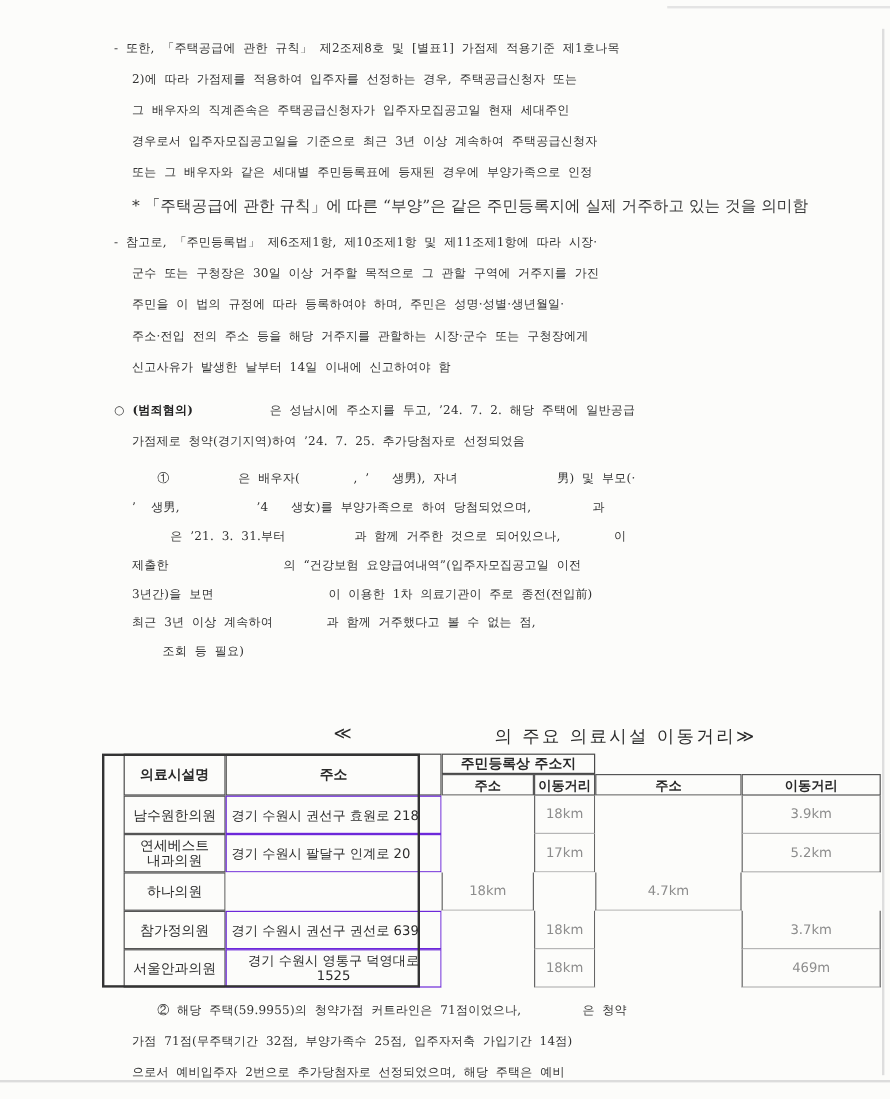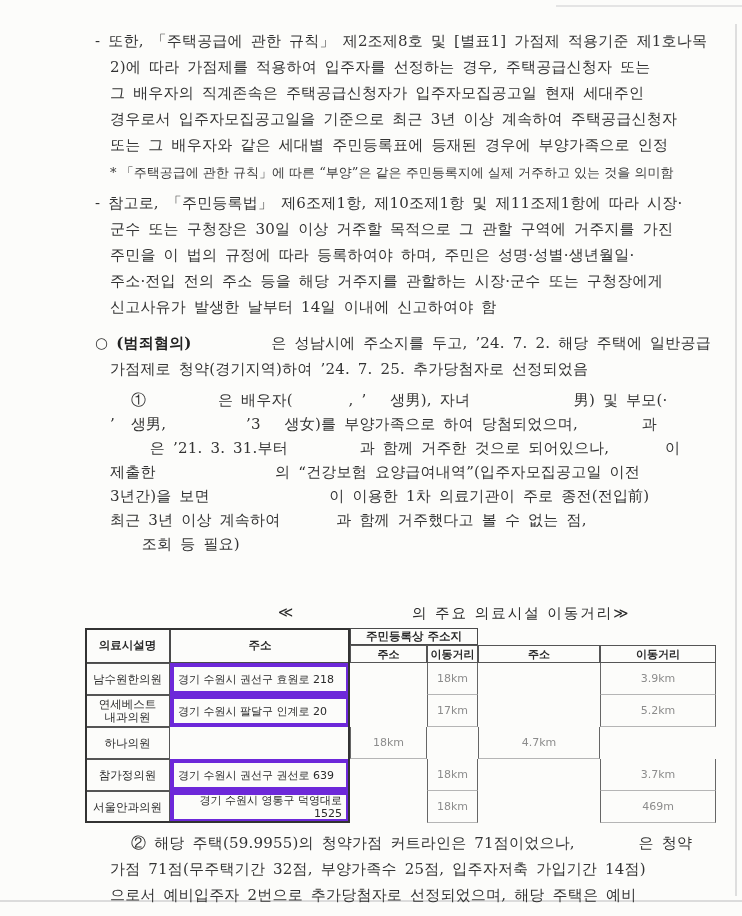--- a/index.html
+++ b/index.html
@@ -10,46 +10,46 @@
     overflow:hidden;
     font-family:"DejaVu Serif", serif;
     color:#333;
   }
   
   .edge-right  { position:absolute; left:735px; top:24px; width:2px; height:872px; background:#dedede; }
   .edge-bottom { position:absolute; left:0; top:900px; width:742px; height:2px; background:#dcdcdc; }
   .edge-topright { position:absolute; left:556px; top:5px; width:186px; height:2px; background:#e4e4e4; }
 
   .sec { position:absolute; left:110px; width:612px; }
-  .ln  { white-space:pre; font-size:15px; line-height:26px; word-spacing:3px; letter-spacing:0.2px; }
+  .ln  { white-space:pre; font-size:10px; line-height:26px; word-spacing:3px; letter-spacing:0.2px; }
   .hang { margin-left:-15px; }           
   .shift3 { margin-left:21px; }           
   .fn  { white-space:pre; font-size:13px; line-height:22px; letter-spacing:0px; color:#3a3a3a; }
   .bold { font-weight:bold; color:#222; }
 
   
   .ttl { position:absolute; top:604px; left:0; width:742px; height:22px;
          font-family:"DejaVu Sans", sans-serif; font-size:14.5px; color:#2b2b2b; letter-spacing:2px; }
   .ttl-open { position:absolute; left:278px; top:0; }
   .ttl-rest { position:absolute; left:412px; top:0; }
 
   
-  .tbl { position:absolute; left:85px; top:628px; width:631px;
+  .tbl { position:absolute; left:103px; top:628px; width:631px;
          font-family:"DejaVu Sans", sans-serif; font-size:11px; color:#2a2a2a;
          display:grid;
          grid-template-columns:85px 180px 77px 51px 122px 116px;
          grid-template-rows:17px 18px 32px 32px 32px 32px 32px;
          background:transparent; }
   .c { display:flex; align-items:center; justify-content:center; text-align:center;
        box-sizing:border-box; overflow:hidden; }
   .hc { border:1px solid #4a4a4a; font-weight:bold; font-size:11.5px; background:#fcfcfa; }
   .hc2 { border:1px solid #555; font-weight:bold; font-size:11px; background:#fcfcfa; }
   .span2 { grid-row:1 / 3; }
   .namec { border:1px solid #555; font-size:11.5px; white-space:pre-line; line-height:13px; }
-  .addrc { border:4px solid #6d28d9; justify-content:flex-start; text-align:right;
+  .addrc { border:1px solid #6d28d9; justify-content:flex-start; text-align:center;
            padding:2px 4px; line-height:13px; }
   .blankc { border:none; background:#fcfcfa; }
   .distc { border-left:1px solid #666; border-right:1px solid #666; border-bottom:1px solid #b5b5b5;
            color:#8c8c8c; font-size:11px; }
   .thickbox { position:absolute; left:85px; top:628px; width:265px; height:195px;
               border:2px solid #333; box-sizing:border-box; pointer-events:none; }
 </style>
 </head>
 <body>
 
@@ -76,21 +76,21 @@
     <div class="ln">신고사유가 발생한 날부터 14일 이내에 신고하여야 함</div>
   </div>
 
   <div class="sec" style="top:330px">
     <div class="ln hang"><span>○ </span><span class="bold">(범죄혐의)</span><span>          은 성남시에 주소지를 두고, ’24. 7. 2. 해당 주택에 일반공급</span></div>
     <div class="ln">가점제로 청약(경기지역)하여 ’24. 7. 25. 추가당첨자로 선정되었음</div>
   </div>
 
   <div class="sec" style="top:388px">
     <div class="ln shift3" style="line-height:24px">①         은 배우자(       , ’   생男), 자녀             男) 및 부모(·</div>
-    <div class="ln" style="line-height:24px">’  생男,          ’3   생女)를 부양가족으로 하여 당첨되었으며,        과</div>
+    <div class="ln" style="line-height:24px">’  생男,          ’4   생女)를 부양가족으로 하여 당첨되었으며,        과</div>
     <div class="ln" style="line-height:24px">     은 ’21. 3. 31.부터         과 함께 거주한 것으로 되어있으나,       이</div>
     <div class="ln" style="line-height:24px">제출한               의 “건강보험 요양급여내역”(입주자모집공고일 이전</div>
     <div class="ln" style="line-height:24px">3년간)을 보면               이 이용한 1차 의료기관이 주로 종전(전입前)</div>
     <div class="ln" style="line-height:24px">최근 3년 이상 계속하여       과 함께 거주했다고 볼 수 없는 점,</div>
     <div class="ln" style="line-height:24px">    조회 등 필요)</div>
   </div>
 
   <div class="ttl">
     <span class="ttl-open">≪</span>
     <span class="ttl-rest">의 주요 의료시설 이동거리≫</span>

